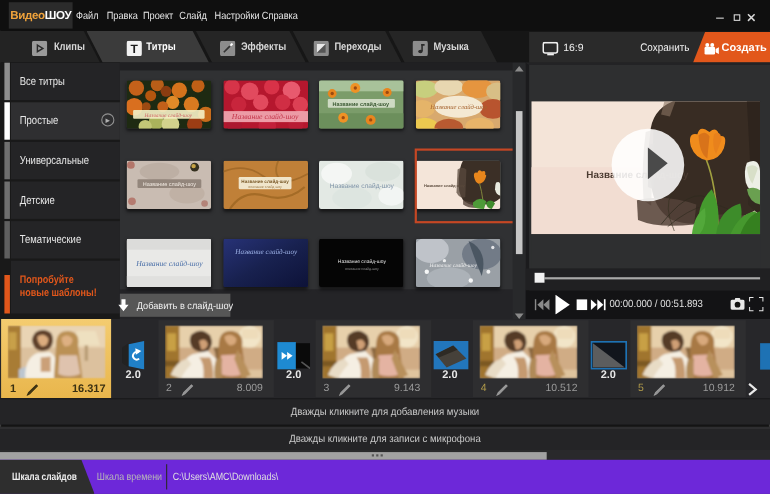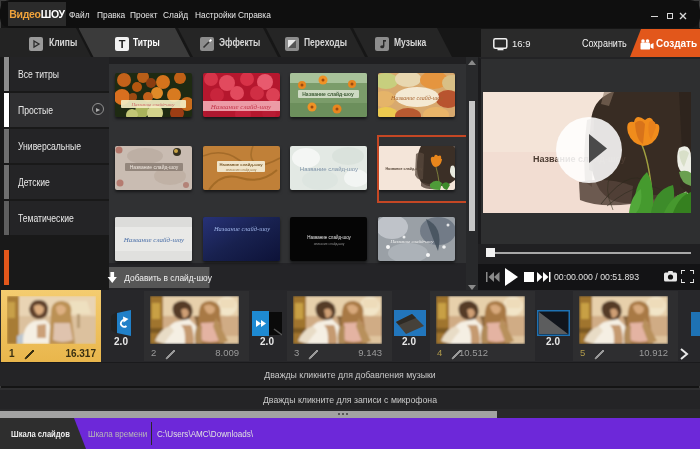--- a/index.html
+++ b/index.html
@@ -1,21 +1,21 @@
 <!DOCTYPE html>
 <html><head>
 <meta charset="utf-8">
 <style>
 * { margin:0; padding:0; box-sizing:border-box; }
 html,body { width:700px; height:449px; background:#000; overflow:hidden; }
 body { font-family:"Liberation Sans", sans-serif; }
 #app { position:relative; width:700px; height:449px; background:#141414; overflow:hidden; box-shadow:inset 0 0 0 1px #3c3c3c; }
 .abs { position:absolute; }
 
-#titlebar { position:absolute; left:0; top:0; width:700px; height:28px; background:#0f0f0f;border-radius:10px; }
+#titlebar { position:absolute; left:0; top:0; width:700px; height:28px; background:#0f0f0f; }
 #logo { position:absolute; left:8px; top:2px; width:58px; height:24px; background:#2b2b2b; line-height:24px; text-align:center; font-size:10.5px; font-weight:bold; letter-spacing:-0.3px; }
 #logo .o { color:#efa23b; } #logo .w { color:#fff; }
 .menu { position:absolute; top:0; height:28px; line-height:29px; font-size:9.5px; color:#e6e6e6; font-weight:500; transform:scaleX(0.88); transform-origin:left center; }
 
 #tabbar { position:absolute; left:0; top:28px; width:700px; height:29px; background:#161616; }
 .tab { position:absolute; top:28px; height:29px; }
 .tablabel { position:absolute; top:28px; height:29px; line-height:30px; font-size:10px; font-weight:bold; color:#d8d8d8; transform:scaleX(0.85); transform-origin:left center; }
 #rightsec { position:absolute; left:481px; top:29px; width:219px; height:28px; background:#2a2a2a; }
 #createbtn { position:absolute; left:625px; top:29px; width:75px; height:28px; background:#e2571b; clip-path:polygon(16px 0, 75px 0, 75px 28px, 5px 28px); }
 
@@ -143,20 +143,23 @@
   <span style="position:absolute; right:5px; top:10px; width:12px; height:12px; border:1px solid #909090; border-radius:50%; color:#b0b0b0; font-size:8px; line-height:12px; text-align:center;">▸</span>
 </div>
 <div class="sitem" style="top:129px; height:34px;">
       <span class="t">Универсальные</span>
     </div>
 <div class="sitem" style="top:165px; height:34px;">
       <span class="t">Детские</span>
     </div>
 <div class="sitem" style="top:201px; height:34px;">
       <span class="t">Тематические</span>
+    </div>
+<div class="sitem" style="top:237px; height:48px; color:#e2571b; font-weight:bold; font-size:10px; line-height:12px;">
+      <span class="t">Попробуйте<br>новые шаблоны!</span>
     </div>
 <div class="smark" style="top:57px; height:34px; background:#8d8d8d;"></div>
 <div class="smark" style="top:93px; height:34px; background:#ffffff;"></div>
 <div class="smark" style="top:129px; height:34px; background:#6f6f6f;"></div>
 <div class="smark" style="top:165px; height:34px; background:#6f6f6f;"></div>
 <div class="smark" style="top:201px; height:34px; background:#5f5f5f;"></div>
 <div class="smark" style="top:250px; height:35px; background:#e2571b;"></div>
 
 <div id="grid"></div>
 <div id="grid-top"></div>
@@ -521,21 +524,21 @@
       <path d="M1 10 L3 9 L10 2 L9 1 L2 8 Z" fill="#999" stroke="#999" stroke-width="1"></path>
     </svg>
 <svg class="abs" style="left:451px; top:349px;" width="11" height="11">
       <path d="M1 10 L3 9 L10 2 L9 1 L2 8 Z" fill="#999" stroke="#999" stroke-width="1"></path>
     </svg>
 <svg class="abs" style="left:594px; top:349px;" width="11" height="11">
       <path d="M1 10 L3 9 L10 2 L9 1 L2 8 Z" fill="#999" stroke="#999" stroke-width="1"></path>
     </svg>
 <span class="slabel" style="left:179px; width:60px; text-align:right;">8.009</span>
 <span class="slabel" style="left:322px; width:60px; text-align:right;">9.143</span>
-<span class="slabel" style="left:442px; width:63px; text-align:center;">10.512</span>
+<span class="slabel" style="left:462px; width:63px; text-align:right;">10.512</span>
 <span class="slabel" style="left:605px; width:63px; text-align:right;">10.912</span>
 
 <svg class="abs" style="left:109px; top:310px;" width="24" height="26">
       <use href="#trpage"></use>
     </svg>
 <span class="tlabel" style="left:106px;">2.0</span>
 <svg class="abs" style="left:252px; top:311px;" width="30" height="25">
       <use href="#trff"></use>
     </svg>
 <span class="tlabel" style="left:252px;">2.0</span>

